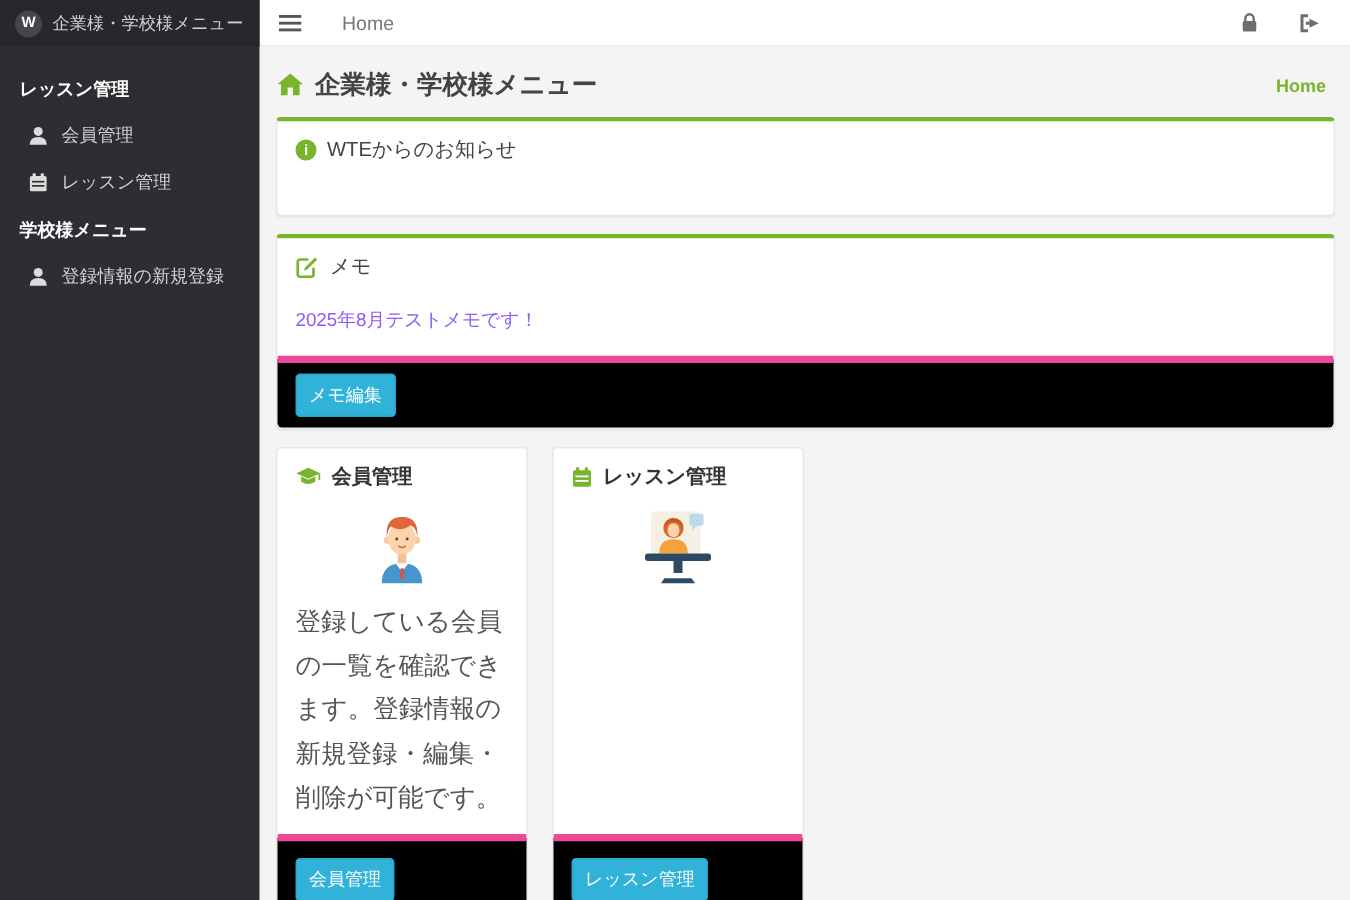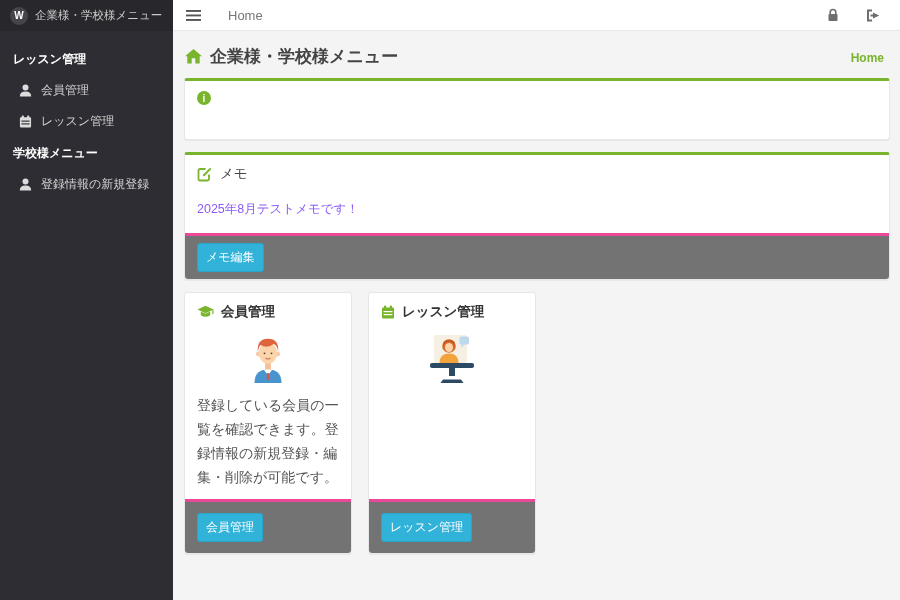--- a/index.html
+++ b/index.html
@@ -92,22 +92,22 @@
 
   .card-header {
     padding: 10px 12px 8px;
     display: flex; align-items: center; gap: 7px;
     font-size: 13.5px; color: #444;
   }
   .notice-body { height: 26px; }
 
   .memo-body { padding: 10px 12px 15px; font-size: 12.5px; color: #8b5cf6; }
   .card-footer {
-    background: #737373;
-    border-top: 3px solid #ec4899;
+    background: #000000;
+    border-top: 5px solid #ec4899;
     padding: 7px 12px;
     border-radius: 0 0 3px 3px;
   }
 
   .btn-info {
     background: #30b2d9;
     border: 1px solid #2aa5ca;
     color: #fff;
     font-size: 12px;
     font-family: "Liberation Sans", "DejaVu Sans", sans-serif;
@@ -131,21 +131,21 @@
     background: #fff;
     border: 1px solid #e7e7e7;
     border-radius: 3px;
     box-shadow: 0 1px 1px rgba(0,0,0,0.05);
     display: flex; flex-direction: column;
   }
   .small-card .card-header { font-weight: bold; font-size: 13.5px; color: #333; padding: 10px 12px 4px; }
   .illustration { text-align: center; padding: 6px 0 2px; }
   .small-card-text {
     padding: 4px 12px 10px;
-    font-size: 14px; line-height: 1.72; color: #555;
+    font-size: 17px; line-height: 1.72; color: #555;
   }
   .small-card .card-footer { margin-top: auto; padding: 11px 12px; }
 </style>
 </head>
 <body>
 
 <aside class="sidebar">
   <div class="brand">
     <span class="brand-logo">W</span>
     <span class="brand-title">企業様・学校様メニュー</span>
@@ -231,20 +231,21 @@
     <div class="breadcrumb">
       <a class="breadcrumb-home">Home</a>
     </div>
   </div>
 
   <div class="content-body">
 
     <section class="card green-top">
       <div class="card-header">
         <span class="info-badge">i</span>
+        <span>WTEからのお知らせ</span>
       </div>
       <div class="notice-body"></div>
     </section>
 
     <section class="card green-top">
       <div class="card-header">
         <span style="display:flex;">
           <svg width="16" height="16" viewBox="0 0 16 16">
             <path d="M12,8.5 V13 a1.5,1.5 0 0 1 -1.5,1.5 H3 A1.5,1.5 0 0 1 1.5,13 V4.5 A1.5,1.5 0 0 1 3,3 H8.5" fill="none" stroke="#79b42d" stroke-width="1.8"></path>
             <path d="M5.8,10.3 L7.6,9.9 L14.4,3.1 L13,1.7 L6.2,8.5 Z" fill="#79b42d"></path>

